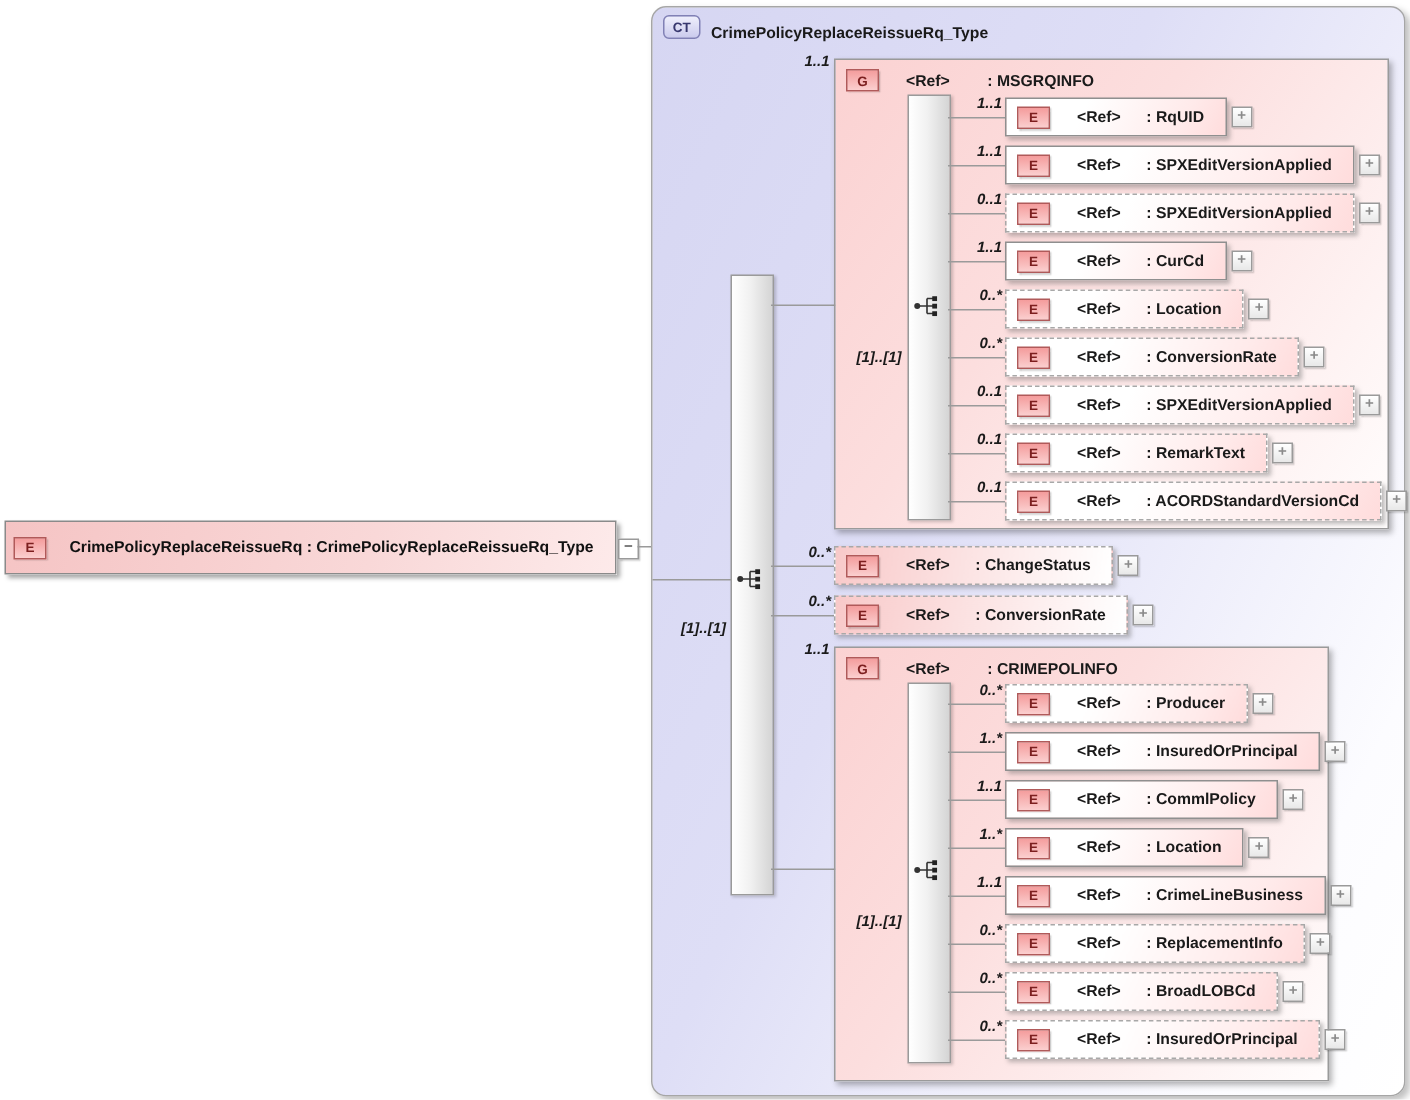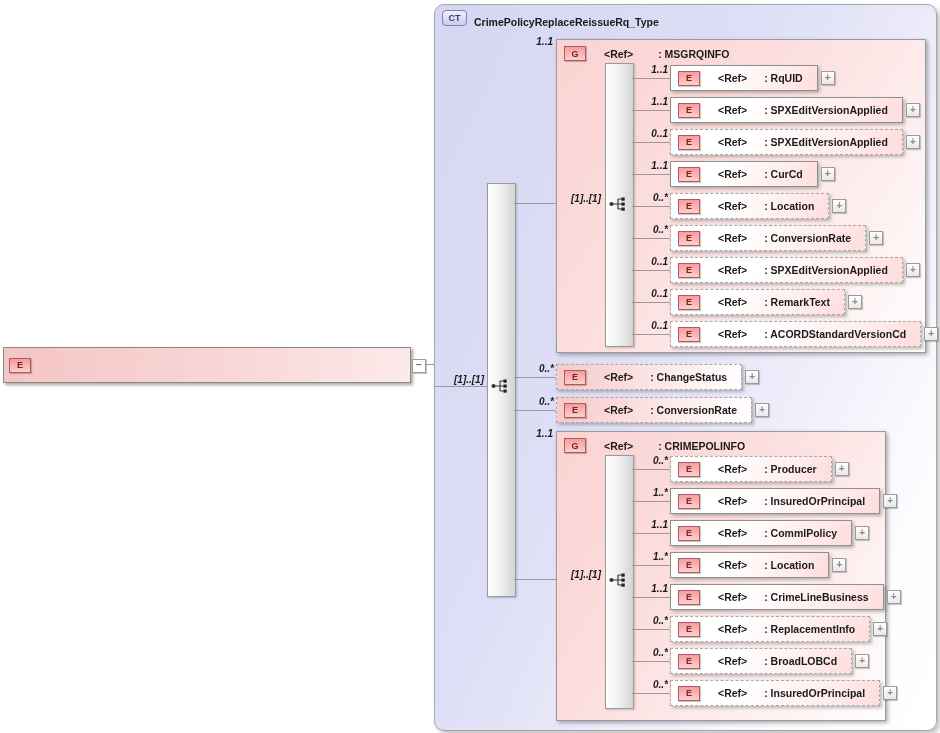--- a/index.html
+++ b/index.html
@@ -9,21 +9,21 @@
   }
   
   .hline{height:0;border-top:1px solid #9a9a9a;flex:none;}
   .abs{position:absolute;}
   .occ{
     position:absolute;font:italic bold 10px "Liberation Sans",sans-serif;
     color:#1a1a1a;text-align:right;white-space:nowrap;
   }
   .seq-occ{
     position:absolute;font:italic bold 10px "Liberation Sans",sans-serif;
-    color:#1a1a1a;text-align:right;white-space:nowrap;
+    color:#1a1a1a;text-align:right;white-space:nowrap;margin-top:40px;
   }
   .badge{
     display:inline-flex;align-items:center;justify-content:center;flex:none;
     width:20px;height:13px;font:bold 9px "Liberation Sans",sans-serif;
     border:1px solid #b05a5a;color:#7c1f1f;
     background:linear-gradient(180deg,#f49c9c 0%,#fbcfcf 100%);
     box-shadow:1px 1px 1px rgba(0,0,0,.2);margin-right:6px;
   }
   .ct-badge{
     display:inline-flex;align-items:center;justify-content:center;flex:none;
@@ -90,20 +90,21 @@
     box-shadow:2px 2px 4px rgba(0,0,0,.3);
   }
   .grp-head{position:absolute;left:7px;top:6px;display:flex;align-items:center;cursor:pointer;}
   .grp-head .ref{margin-right:25px;}
 </style>
 </head>
 <body>
 
 <div class="root">
   <span class="badge">E</span>
+  <span class="root-label">CrimePolicyReplaceReissueRq : CrimePolicyReplaceReissueRq_Type</span>
 </div>
 <div class="collapse">−</div>
 <div class="abs hline" style="left:425px;top:364px;width:9px;"></div>
 
 <div class="ct">
 
   <div class="ct-head">
     <span class="ct-badge">CT</span>
     <span class="ct-title">CrimePolicyReplaceReissueRq_Type</span>
   </div>

